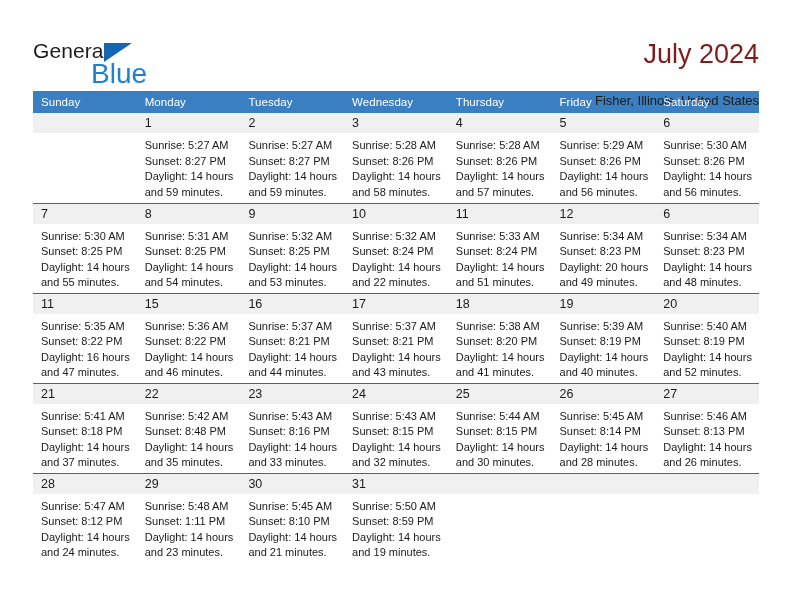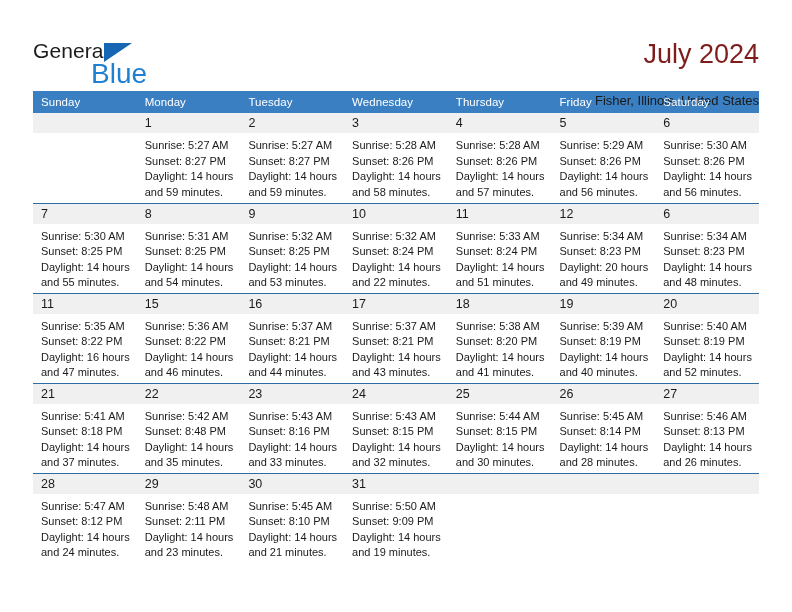--- a/index.html
+++ b/index.html
@@ -472,41 +472,41 @@
                 <div>Sunset: 8:12 PM</div>
                 <div class="daylight">Daylight: 14 hours and 24 minutes.</div>
               </div>
             </div>
           </td>
           <td>
             <div class="cell-inner">
               <div class="daynum">29</div>
               <div class="cell-body">
                 <div>Sunrise: 5:48 AM</div>
-                <div>Sunset: 2:11 PM</div>
+                <div>Sunset: 1:11 PM</div>
                 <div class="daylight">Daylight: 14 hours and 23 minutes.</div>
               </div>
             </div>
           </td>
           <td>
             <div class="cell-inner">
               <div class="daynum">30</div>
               <div class="cell-body">
                 <div>Sunrise: 5:45 AM</div>
                 <div>Sunset: 8:10 PM</div>
                 <div class="daylight">Daylight: 14 hours and 21 minutes.</div>
               </div>
             </div>
           </td>
           <td>
             <div class="cell-inner">
               <div class="daynum">31</div>
               <div class="cell-body">
                 <div>Sunrise: 5:50 AM</div>
-                <div>Sunset: 9:09 PM</div>
+                <div>Sunset: 8:59 PM</div>
                 <div class="daylight">Daylight: 14 hours and 19 minutes.</div>
               </div>
             </div>
           </td>
           <td class="blank">
             <div class="cell-inner">
               <div class="daynum empty"></div>
               <div class="cell-body"></div>
             </div>
           </td>

